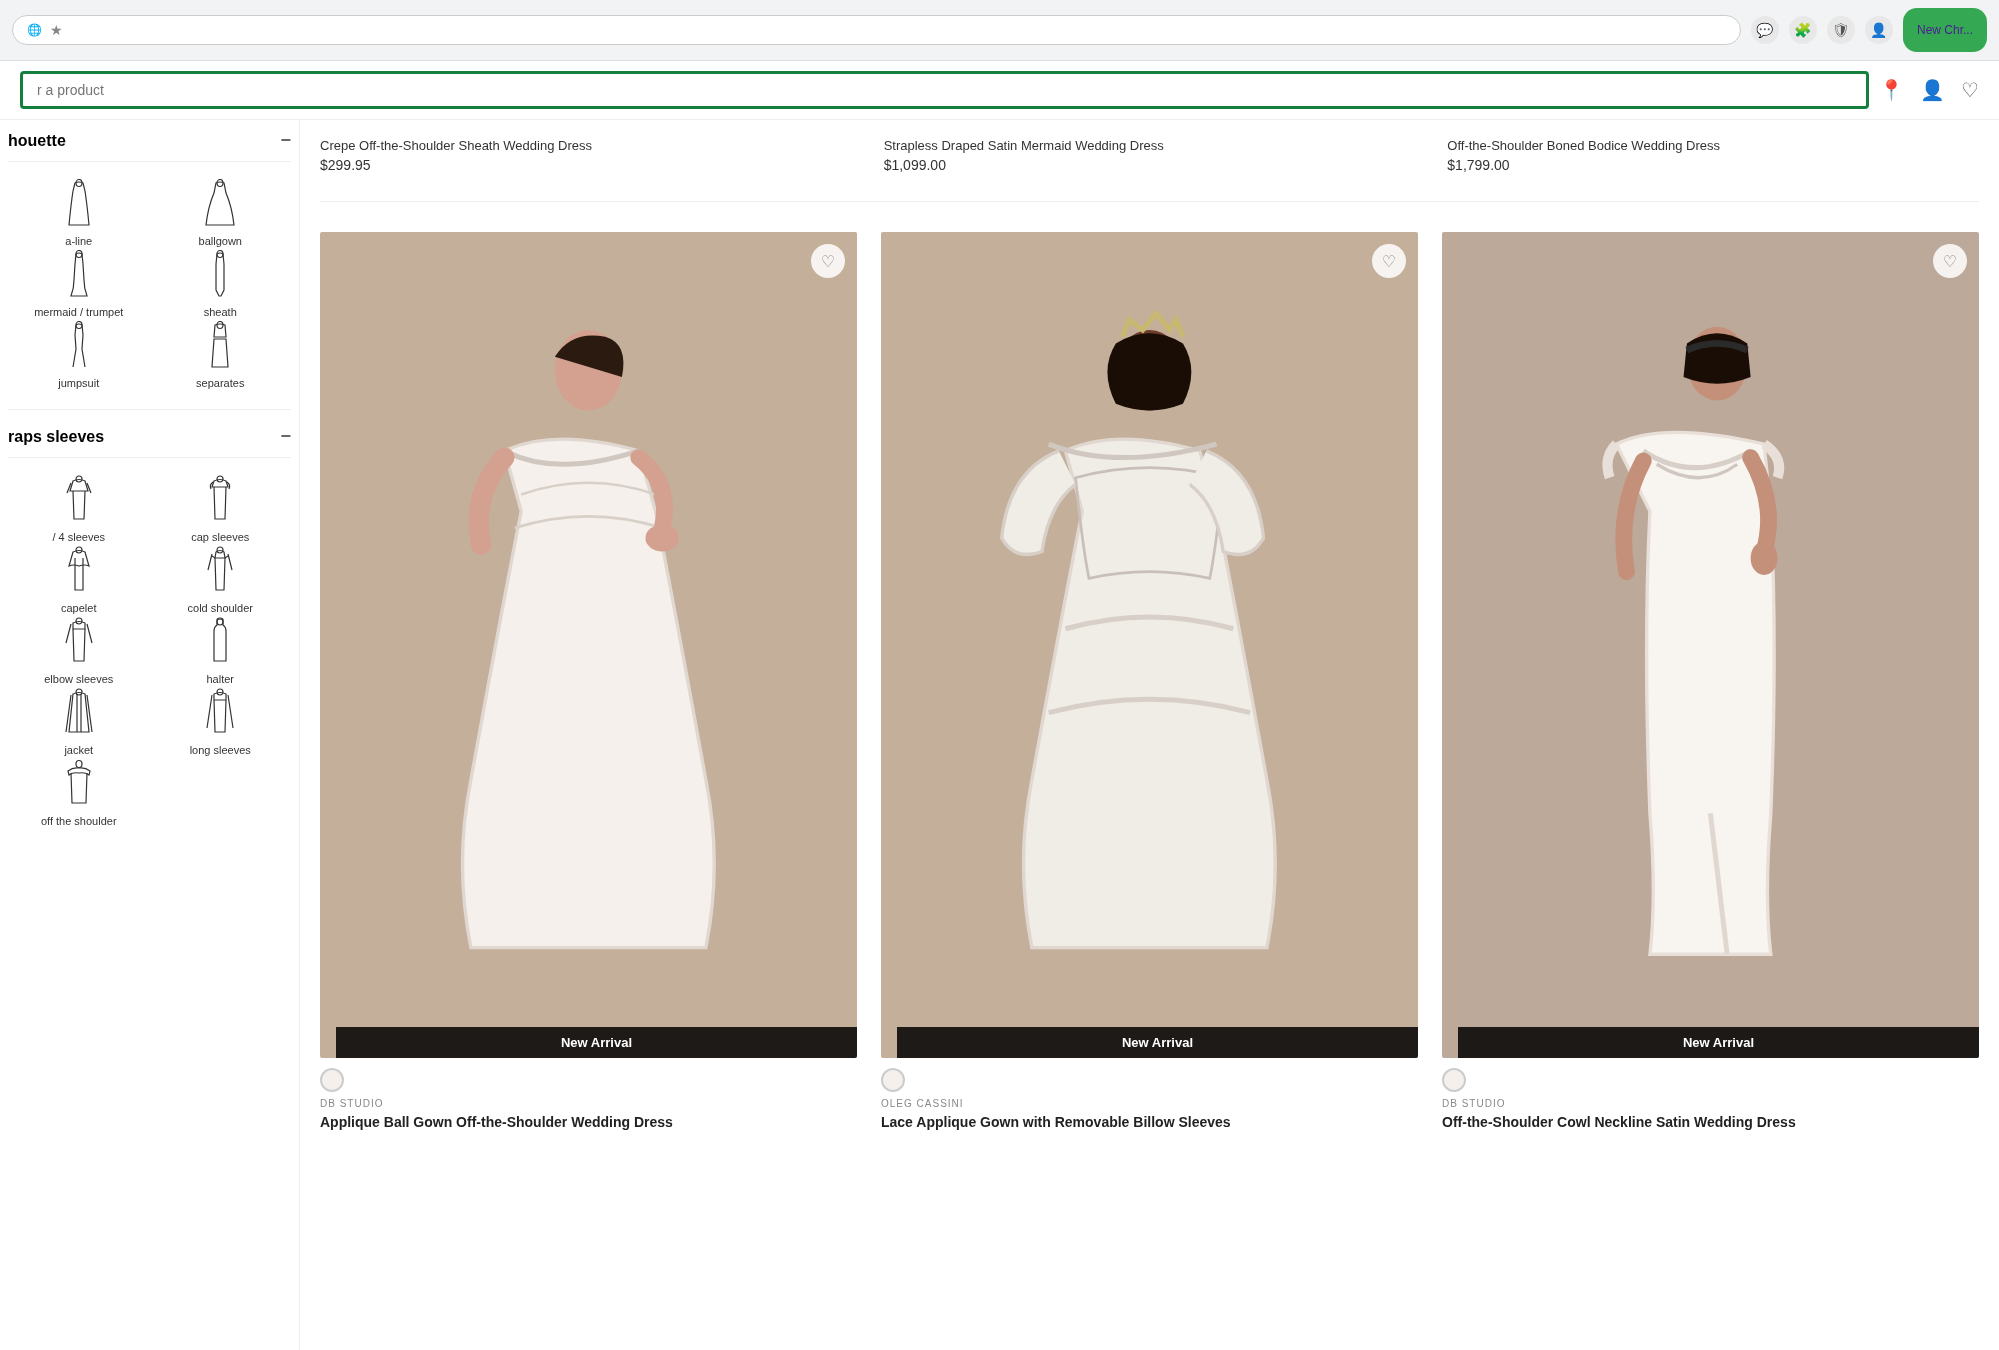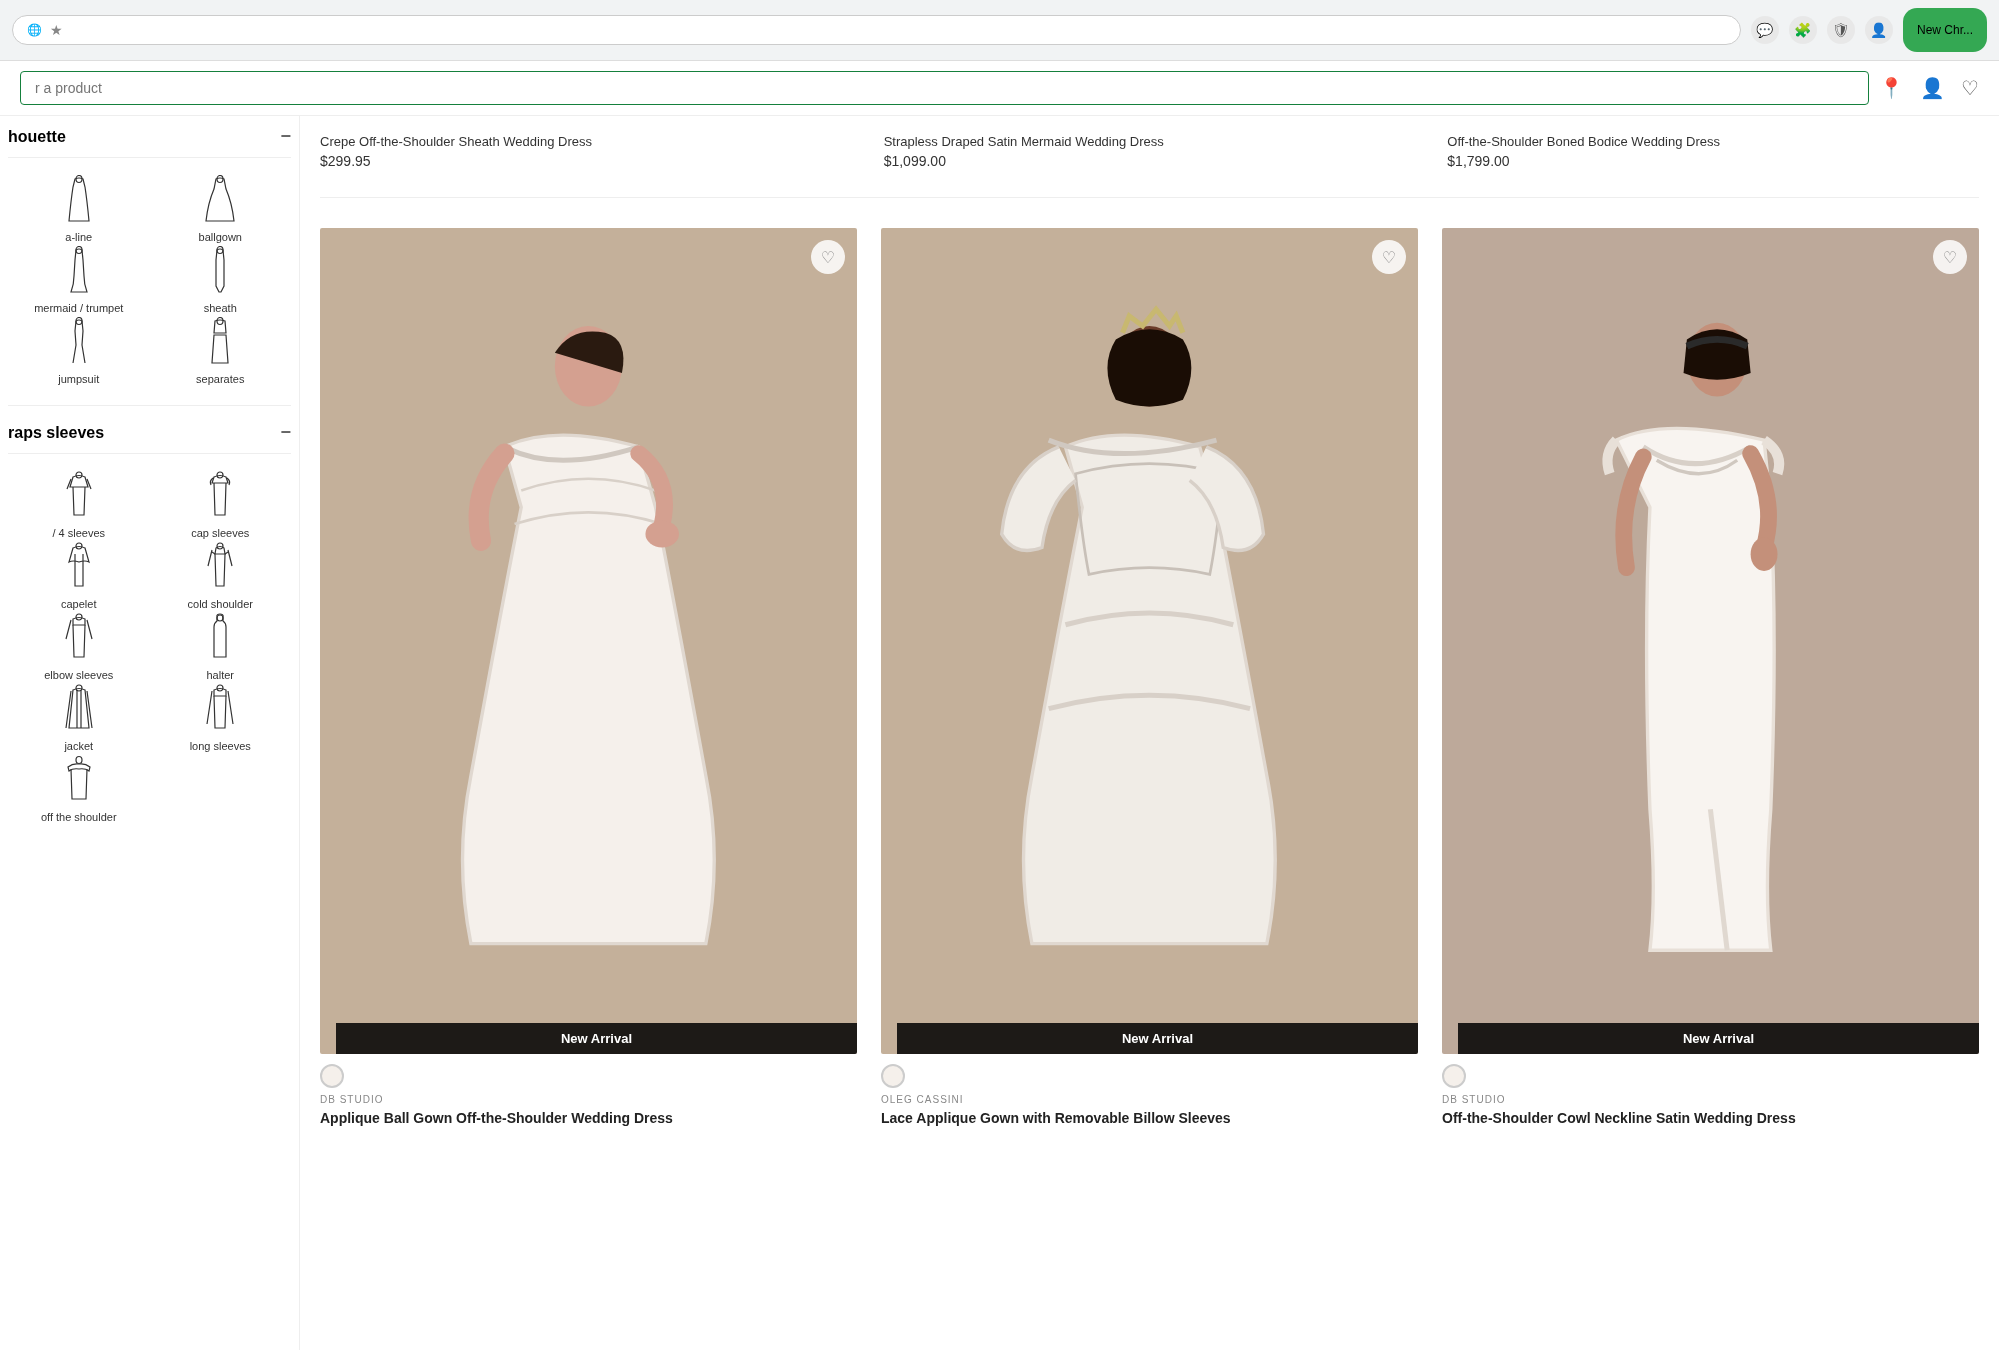--- a/index.html
+++ b/index.html
@@ -25,40 +25,40 @@
       gap: 8px;
       font-size: 13px;
       color: #333;
     }
     .url-text { flex: 1; }
     .star-icon { color: #888; font-size: 14px; }
     .browser-icons { display: flex; gap: 10px; align-items: center; }
     .browser-icon { width: 28px; height: 28px; border-radius: 50%; background: #e8e8e8; display: flex; align-items: center; justify-content: center; font-size: 14px; color: #555; }
     .new-chrome-btn {
       background: #34a853;
-      color: #000000;
+      color: #4c1d95;
       border: none;
       border-radius: 14px;
       padding: 15px 14px;
       font-size: 12px;
       cursor: pointer;
     }
 
     
     .site-header {
       background: #fff;
       padding: 10px 20px;
       border-bottom: 1px solid #eee;
       display: flex;
       align-items: center;
       gap: 10px;
     }
     .search-bar {
       flex: 1;
-      border: 1px solid #15803d;
+      border: 3px solid #15803d;
       border-radius: 4px;
       padding: 8px 14px;
       font-size: 14px;
       color: #aaa;
     }
     .header-icons { display: flex; gap: 16px; align-items: center; }
     .header-icon { font-size: 20px; color: #555; cursor: pointer; }
 
     
     .main-layout {

